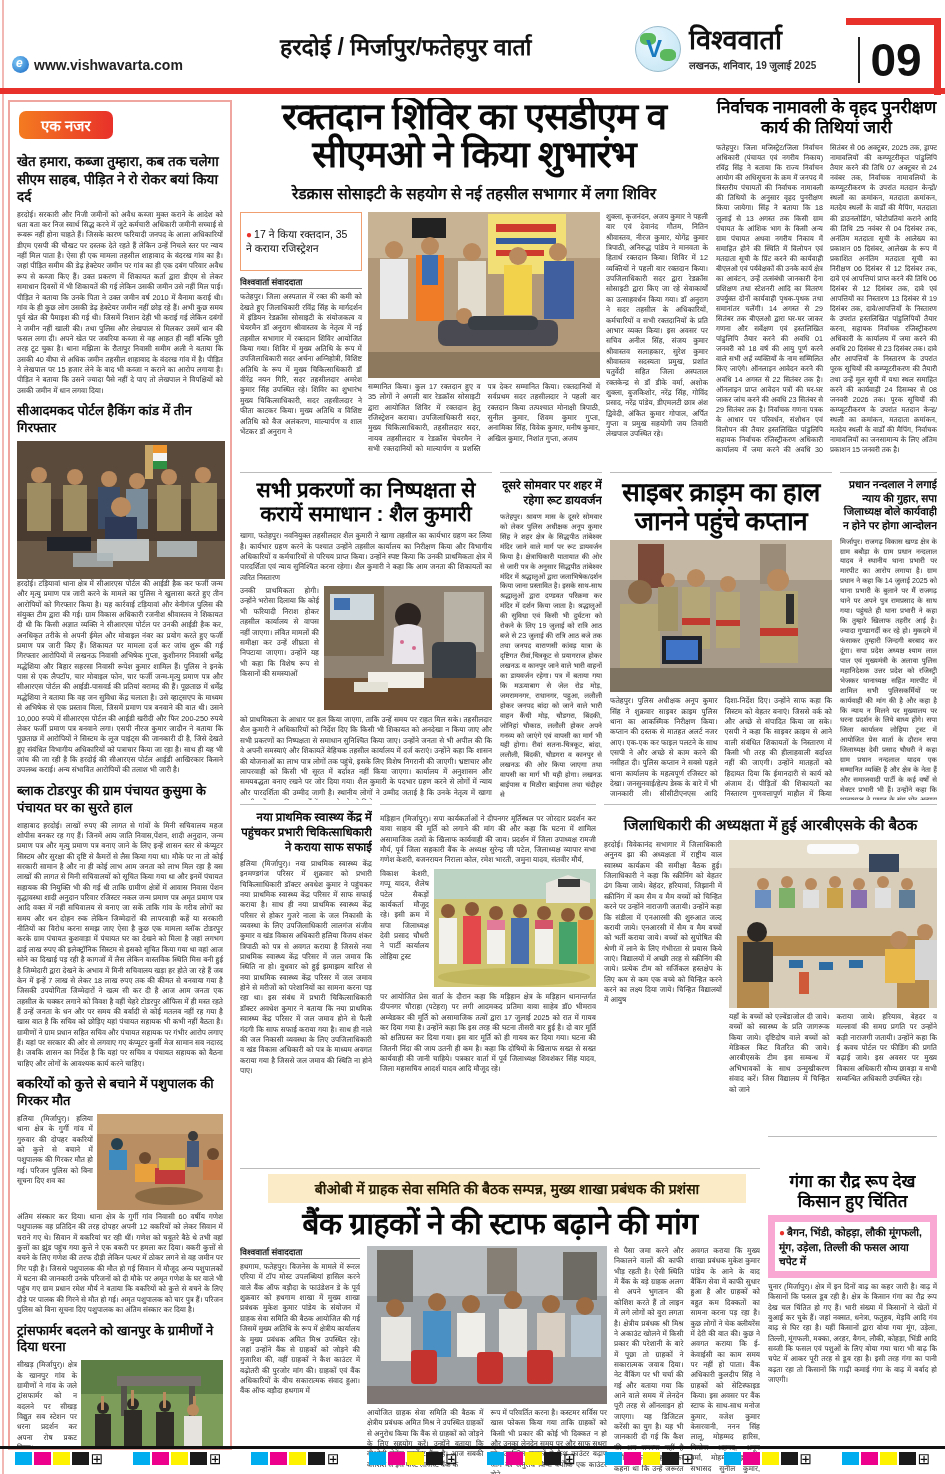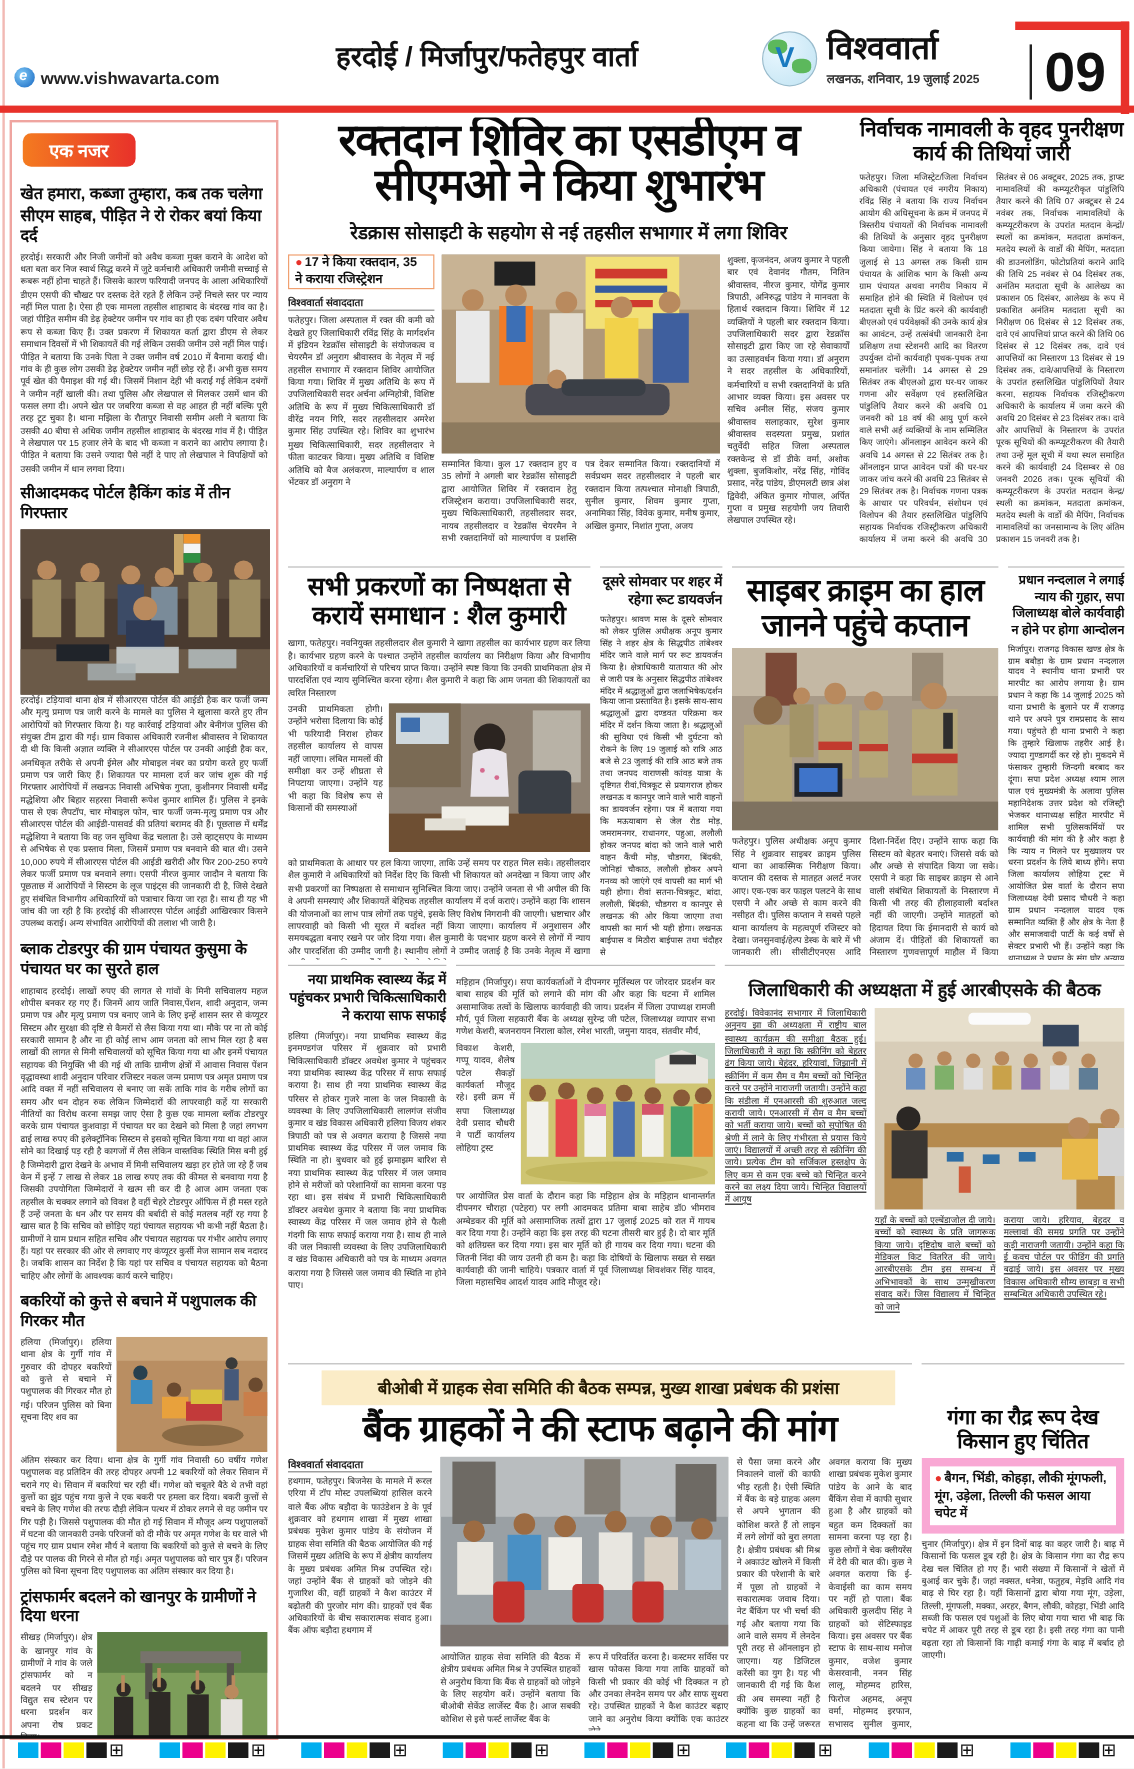--- a/index.html
+++ b/index.html
@@ -23,21 +23,21 @@
   
   .sidebar{position:absolute;left:8px;top:100px;width:224px;height:1350px;border:2px solid #efa5a0;padding:7px 7px;box-sizing:border-box;overflow:hidden;}
   .eknajar{display:inline-block;background:linear-gradient(90deg,#f47b20,#e8312a);color:#fff;font-size:15px;font-weight:800;padding:4px 22px;border-radius:7px;margin:2px 0 7px 2px;}
   .side-head{font-size:12.5px;font-weight:800;color:#0d0d0d;line-height:1.3;margin:7px 0 4px 0;}
   .body-text{font-size:7.3px;line-height:1.42;text-align:justify;color:#2a2a2a;}
   .photo{background:#ddd;overflow:hidden;display:block;}
   
   .blk{position:absolute;overflow:hidden;box-sizing:border-box;}
   .lead-h1{font-size:37px;font-weight:900;line-height:1.04;text-align:center;color:#0a0a0a;letter-spacing:-1px;}
   .lead-sub{font-size:15.5px;font-weight:800;text-align:center;margin-top:7px;color:#111;}
-  .bullet-box{border:1px solid #f0a070;padding:0 5px;font-size:10.5px;font-weight:700;line-height:1.3;margin-bottom:5px;color:#111;}
+  .bullet-box{border:1px solid #f0a070;padding:15px 5px;font-size:10.5px;font-weight:400;line-height:1.3;margin-bottom:5px;color:#111;}
   .dot{color:#e8312a;font-size:10px;margin-right:2px;}
   .byline{font-size:8.5px;font-weight:800;border-bottom:1px solid #888;margin-bottom:3px;padding-bottom:1px;}
   .cols2{column-count:2;column-gap:7px;}
   .h-mid{font-size:20px;font-weight:900;line-height:1.15;text-align:center;color:#0a0a0a;}
   .h-sm{font-size:11.5px;font-weight:800;line-height:1.3;text-align:right;color:#0d0d0d;}
   .h-big{font-size:26px;font-weight:900;line-height:1.1;text-align:center;color:#0a0a0a;letter-spacing:-0.5px;}
   .banner{background:#fbecc7;font-size:14px;font-weight:800;text-align:center;color:#241a02;padding:5px 4px;margin:0 14px 4px 28px;}
   .rule-top{border-top:1px solid #bbb;padding-top:5px;}
   .ganga-bullet{border:7px solid #f9a8d4;padding:3px 4px;font-size:10.5px;font-weight:800;line-height:1.35;margin:4px 0;color:#111;}
   .black-rule{position:absolute;left:0;top:1446px;width:945px;height:3px;background:#111;}
@@ -310,21 +310,21 @@
         </g>
         <ellipse cx="80" cy="108" rx="76" ry="9" fill="#c2b75e"></ellipse>
       </svg>
       <div class="body-text">विकाश केशरी, गप्पू यादव, शैलेष पटेल सैकड़ों कार्यकर्ता मौजूद रहे। इसी क्रम में सपा जिलाध्यक्ष देवी प्रसाद चौधरी ने पार्टी कार्यालय लोहिया ट्रस्ट</div>
     </div>
     <div class="body-text" style="margin-top:3px;">पर आयोजित प्रेस वार्ता के दौरान कहा कि मड़िहान क्षेत्र के मड़िहान थानान्तर्गत दीपनगर चौराहा (पटेहरा) पर लगी आदमकद प्रतिमा बाबा साहेब डॉ0 भीमराव अम्बेडकर की मूर्ति को असामाजिक तत्वों द्वारा 17 जुलाई 2025 को रात में गायब कर दिया गया है। उन्होंने कहा कि इस तरह की घटना तीसरी बार हुई है। दो बार मूर्ति को क्षतिग्रस्त कर दिया गया। इस बार मूर्ति को ही गायब कर दिया गया। घटना की जितनी निंदा की जाय उतनी ही कम है। कहा कि दोषियों के खिलाफ सख्त से सख्त कार्यवाही की जानी चाहिये। पत्रकार वार्ता में पूर्व जिलाध्यक्ष शिवशंकर सिंह यादव, जिला महासचिव आदर्श यादव आदि मौजूद रहे।</div>
   </div>
 
   <div class="blk rule-top" style="left:604px;top:804px;width:333px;height:330px;">
     <div class="lead-sub" style="font-size:15px;margin-top:4px;">जिलाधिकारी की अध्यक्षता में हुई आरबीएसके की बैठक</div>
-    <div style="display:flex;gap:7px;margin-top:6px;text-decoration:underline;">
+    <div style="display:flex;gap:7px;margin-top:6px;">
       <div style="width:118px;flex:none;">
         <div class="body-text">हरदोई। विवेकानंद सभागार में जिलाधिकारी अनुनय झा की अध्यक्षता में राष्ट्रीय बाल स्वास्थ्य कार्यक्रम की समीक्षा बैठक हुई। जिलाधिकारी ने कहा कि स्क्रीनिंग को बेहतर ढंग किया जाये। बेहंदर, हरियावां, जिझानी में स्क्रीनिंग में कम सैम व मैम बच्चों को चिन्हित करने पर उन्होंने नाराजगी जतायी। उन्होंने कहा कि संडीला में एनआरसी की शुरुआत जल्द करायी जाये। एनआरसी में सैम व मैम बच्चों को भर्ती कराया जाये। बच्चों को सुपोषित की श्रेणी में लाने के लिए गंभीरता से प्रयास किये जाएं। विद्यालयों में अच्छी तरह से स्क्रीनिंग की जाये। प्रत्येक टीम को सर्जिकल हस्तक्षेप के लिए कम से कम एक बच्चे को चिन्हित करने करने का लक्ष्य दिया जाये। चिन्हित विद्यालयों में आयुष</div>
       </div>
       <div style="flex:1;">
         <svg class="photo" width="208" height="168" viewBox="0 0 208 168">
           <rect width="208" height="168" fill="#d8cdb8"></rect>
           <rect x="0" y="0" width="208" height="28" fill="#e7dfcc"></rect>
           <rect x="78" y="4" width="52" height="10" rx="4" fill="#fbfbfb"></rect>
           <rect x="140" y="14" width="30" height="18" fill="#37465c"></rect>
           <g fill="#b98a5e">
@@ -358,21 +358,21 @@
           <rect x="70" y="132" width="10" height="22" fill="#cf5a3a"></rect>
         </svg>
         <div style="display:flex;gap:7px;margin-top:4px;">
           <div class="body-text" style="flex:1;">यहाँ के बच्चों को एल्बेंडाजोल दी जाये। बच्चों को स्वास्थ्य के प्रति जागरूक किया जाये। दृष्टिदोष वाले बच्चों को मेडिकल किट वितरित की जाये। आरबीएसके टीम इस सम्बन्ध में अभिभावकों के साथ उन्मुखीकरण संवाद करें। जिस विद्यालय में चिन्हित को जाने</div>
           <div class="body-text" style="flex:1;">कराया जाये। हरियाव, बेहदर व मल्लावां की समग्र प्रगति पर उन्होंने कड़ी नाराजगी जतायी। उन्होंने कहा कि ई कवच पोर्टल पर फीडिंग की प्रगति बढ़ाई जाये। इस अवसर पर मुख्य विकास अधिकारी सौम्य छाबड़ा व सभी सम्बन्धित अधिकारी उपस्थित रहे।</div>
         </div>
       </div>
     </div>
   </div>
 
-  <div class="blk rule-top" style="left:240px;top:1136px;width:520px;height:306px;">
+  <div class="blk rule-top" style="left:240px;top:1168px;width:520px;height:306px;">
     <div class="banner">बीओबी में ग्राहक सेवा समिति की बैठक सम्पन्न, मुख्य शाखा प्रबंधक की प्रशंसा</div>
     <div class="h-big" style="font-size:30px;">बैंक ग्राहकों ने की स्टाफ बढ़ाने की मांग</div>
     <div style="display:flex;gap:7px;margin-top:6px;">
       <div style="width:120px;flex:none;">
         <div class="byline">विश्ववार्ता संवाददाता</div>
         <div class="body-text">हथगाम, फतेहपुर। बिजनेस के मामले में रूरल एरिया में टॉप मोस्ट उपलब्धियां हासिल करने वाले बैंक ऑफ बड़ौदा के फाउंडेशन डे के पूर्व शुक्रवार को हथगाम शाखा में मुख्य शाखा प्रबंधक मुकेश कुमार पांडेय के संयोजन में ग्राहक सेवा समिति की बैठक आयोजित की गई जिसमें मुख्य अतिथि के रूप में क्षेत्रीय कार्यालय के मुख्य प्रबंधक अमित मिश्र उपस्थित रहे। जहां उन्होंने बैंक से ग्राहकों को जोड़ने की गुजारिश की, वहीं ग्राहकों ने कैश काउंटर में बढ़ोतरी की पुरजोर मांग की। ग्राहकों एवं बैंक अधिकारियों के बीच सकारात्मक संवाद हुआ।   बैंक ऑफ बड़ौदा हथगाम में</div>
       </div>
       <div style="width:240px;flex:none;">
         <svg class="photo" width="240" height="158" viewBox="0 0 240 158">
           <rect width="240" height="158" fill="#9aa0a4"></rect>

